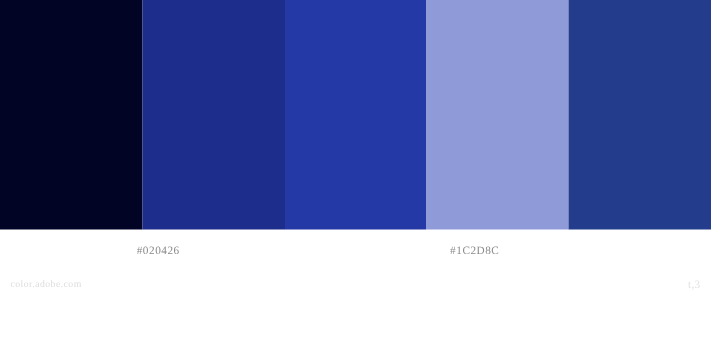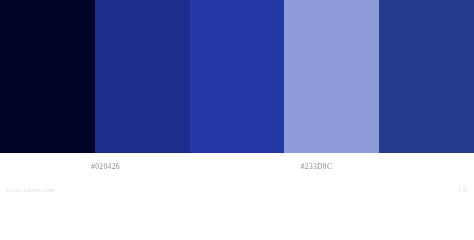--- a/index.html
+++ b/index.html
@@ -81,21 +81,21 @@
   <div class="swatch-strip">
     <div class="swatch" style="background: rgb(2, 4, 38);"></div>
     <div class="swatch" style="background: rgb(28, 45, 140);"></div>
     <div class="swatch" style="background: rgb(36, 56, 166);"></div>
     <div class="swatch" style="background: rgb(143, 154, 217);"></div>
     <div class="swatch" style="background: rgb(35, 61, 140);"></div>
   </div>
 
   <div class="label-row">
     <div class="hex-label">#020426</div>
-    <div class="hex-label">#233D8C</div>
+    <div class="hex-label">#1C2D8C</div>
   </div>
 
   <div class="footer">
     <span class="site-credit">color.adobe.com</span>
     <span class="corner-mark">t,3</span>
   </div>
 
 </div>
 
 </body></html>

